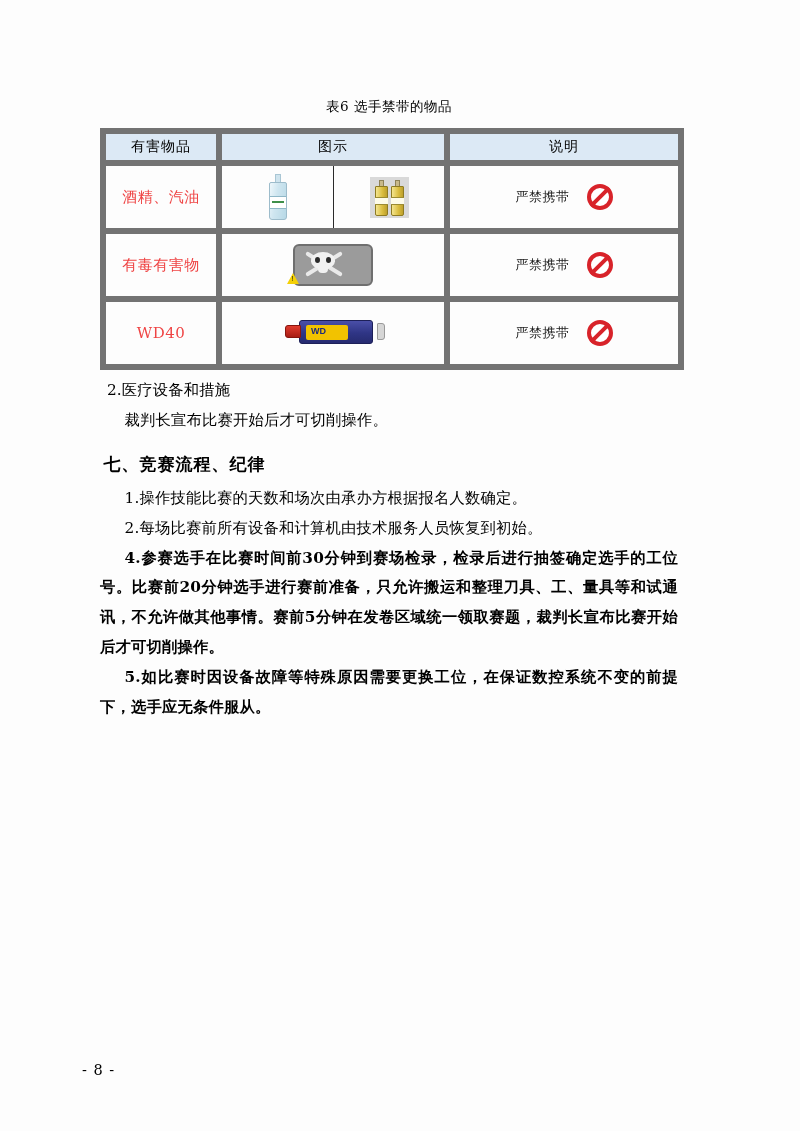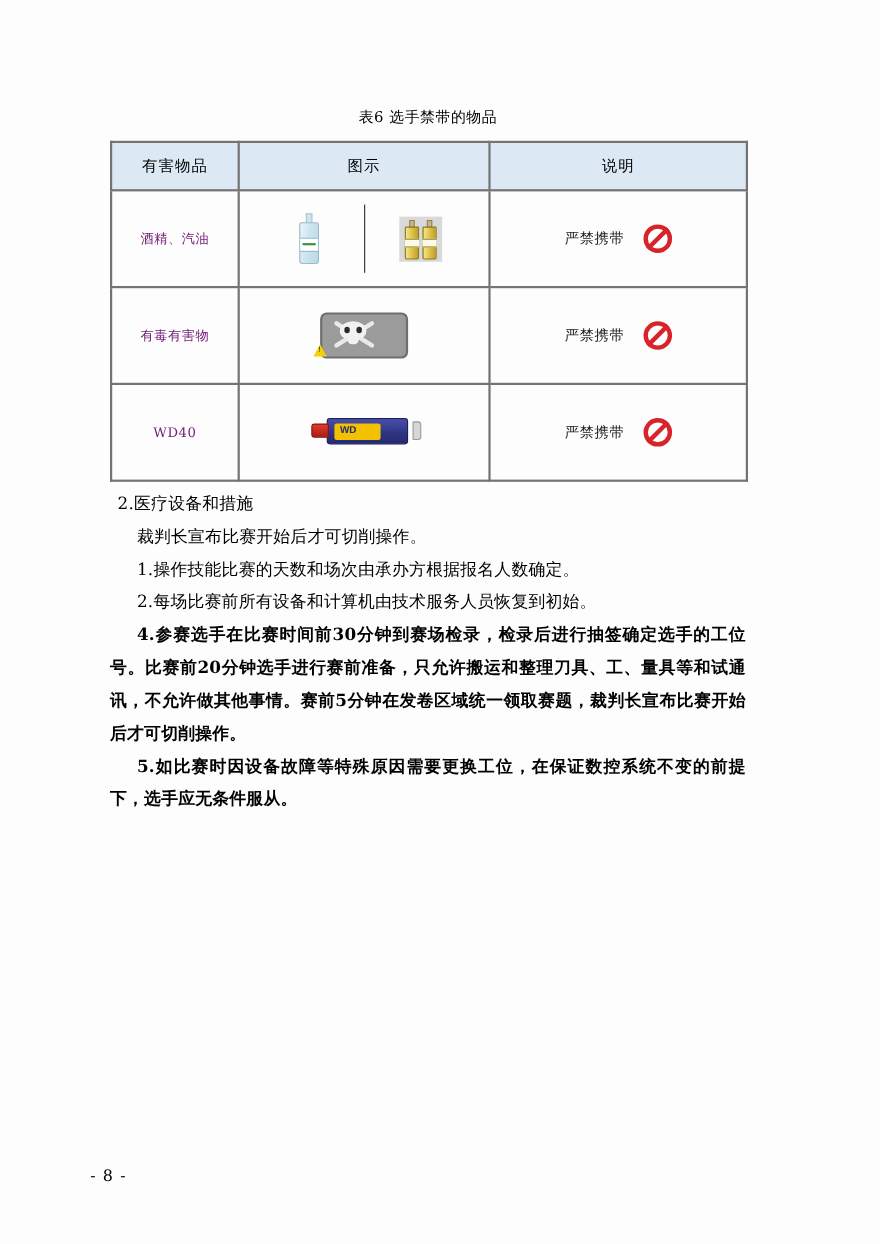--- a/index.html
+++ b/index.html
@@ -35,42 +35,42 @@
     font-family: "DejaVu Serif", "Liberation Serif", serif;
   }
 
   
   table.items {
     border-collapse: collapse;
     width: 578px;
     table-layout: fixed;
   }
   table.items td, table.items th {
-    border: 2px solid #737373;
-    padding: 12px;
+    border: 6px solid #737373;
+    padding: 0;
     text-align: center;
     vertical-align: middle;
     font-weight: normal;
     font-size: 13.5px;
   }
   table.items thead th {
     background: #dce9f5;
     height: 32px;
     font-size: 14px;
     letter-spacing: 1px;
   }
   .col-name { width: 116px; }
   .col-img  { width: 228px; }
   .col-note { width: 234px; }
 
   table.items tbody td.name-cell {
     height: 62px;
-    font-size: 12px;
+    font-size: 15px;
     letter-spacing: 0.5px;
-    color: #701a75;
+    color: #ef4444;
   }
   td.img-cell {
     padding: 0;
   }
   .img-split {
     display: flex;
     height: 100%;
     width: 100%;
   }
   .img-split > div {
@@ -357,20 +357,21 @@
           </td>
         </tr>
 
       </tbody>
     </table>
 
     <div class="body-text">
       <p class="ind1">2.医疗设备和措施</p>
       <p class="ind2">裁判长宣布比赛开始后才可切削操作。</p>
 
+      <h2 class="section">七、竞赛流程、纪律</h2>
 
       <p class="ind2">1.操作技能比赛的天数和场次由承办方根据报名人数确定。</p>
       <p class="ind2">2.每场比赛前所有设备和计算机由技术服务人员恢复到初始。</p>
       <p class="ind2 strong-blk">4.参赛选手在比赛时间前30分钟到赛场检录，检录后进行抽签确定选手的工位号。比赛前20分钟选手进行赛前准备，只允许搬运和整理刀具、工、量具等和试通讯，不允许做其他事情。赛前5分钟在发卷区域统一领取赛题，裁判长宣布比赛开始后才可切削操作。</p>
       <p class="ind2 strong-blk">5.如比赛时因设备故障等特殊原因需要更换工位，在保证数控系统不变的前提下，选手应无条件服从。</p>
     </div>
 
   </div>
 
   <div class="footer">- 8 -</div>

